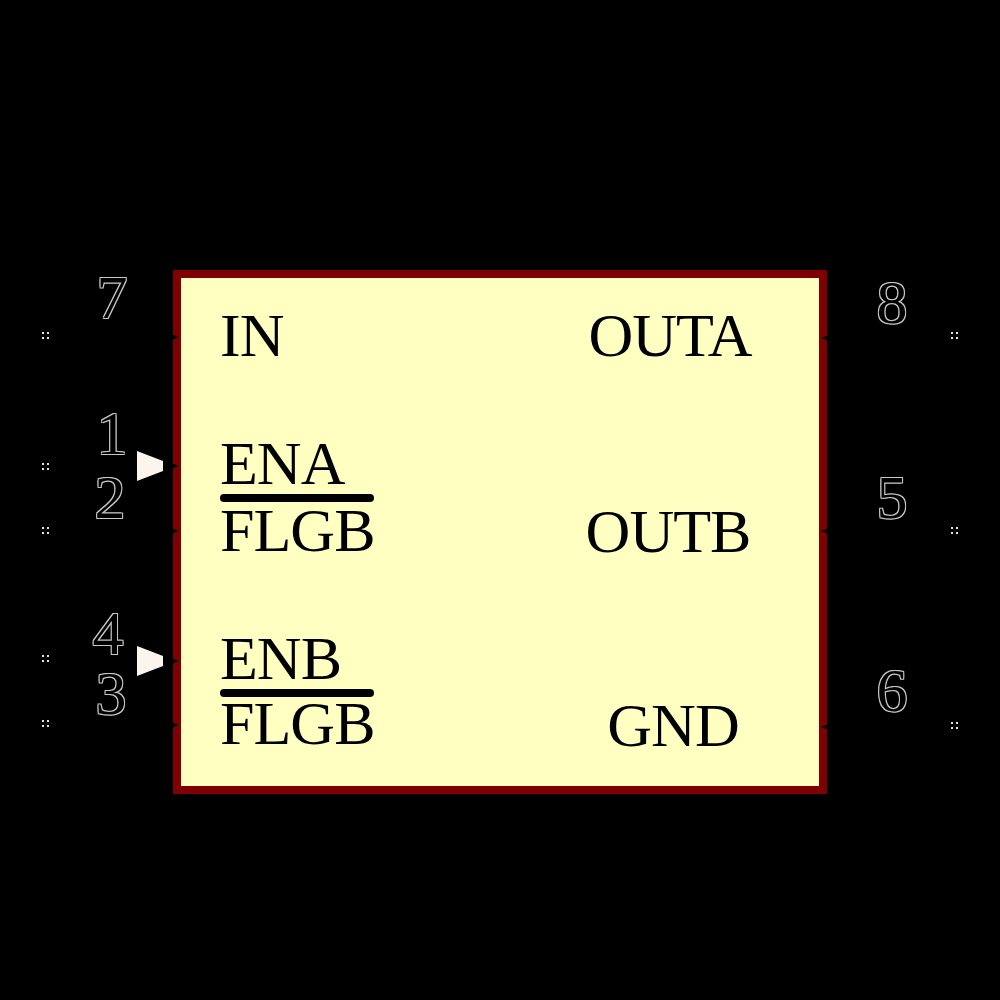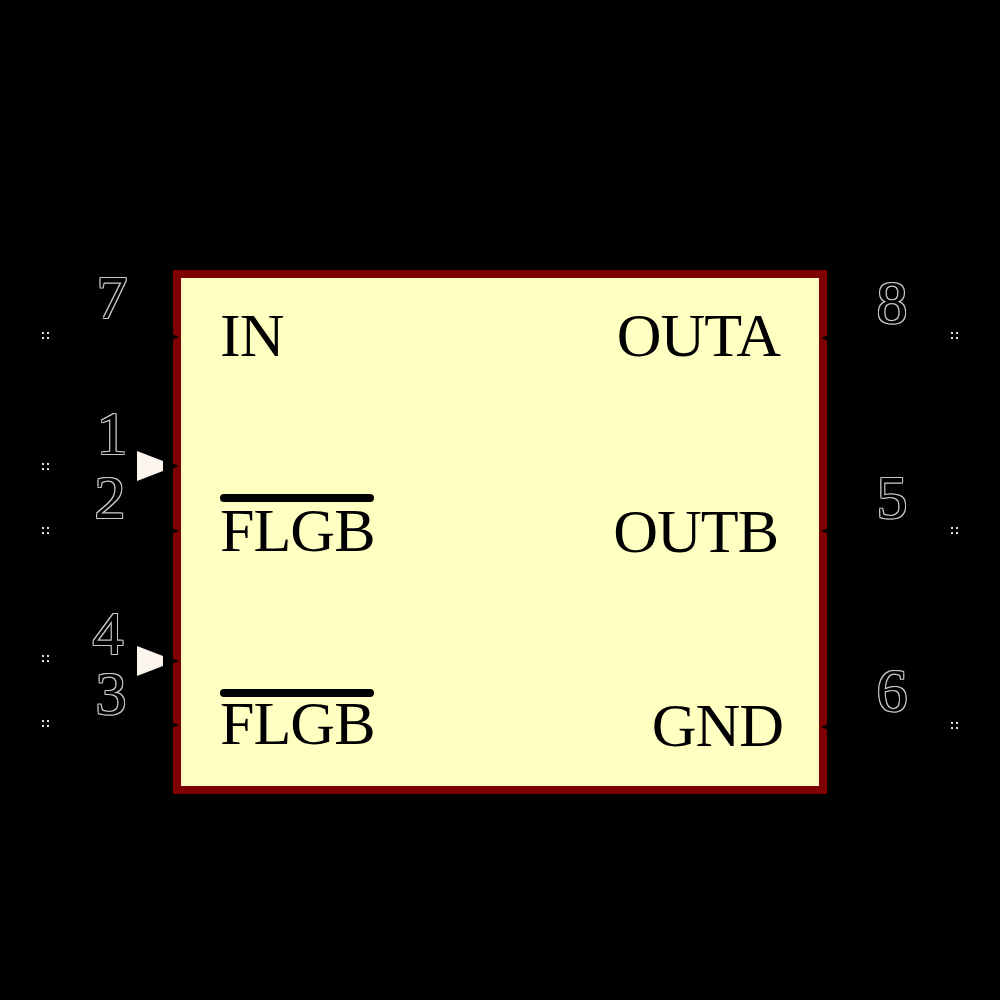--- a/index.html
+++ b/index.html
@@ -8,21 +8,21 @@
     overflow:hidden;font-family:"Liberation Serif", serif;
   }
   .body-box{
     position:absolute;left:173px;top:270px;width:638px;height:508px;
     background:#FFFFC2;border:8px solid #7F0000;box-sizing:content-box;
   }
   .lbl{
     position:absolute;color:#000;font-size:62px;line-height:62px;
     letter-spacing:-1px;white-space:nowrap;text-align:center;
   }
-  .lbl.ralign{width:220px;text-align:right;}
+  .lbl.ralign{width:220px;}
   .num{
     position:absolute;width:56px;text-align:center;color:#000;
     font-size:62px;line-height:62px;
     text-shadow:-1px -1px 0 #c9c9c9, 1px -1px 0 #c9c9c9,
                 -1px 1px 0 #c9c9c9, 1px 1px 0 #c9c9c9;
   }
   .obar{
     position:absolute;left:220px;width:154px;height:8px;background:#000;
     border-radius:4px;
   }
@@ -39,22 +39,24 @@
   }
 </style>
 </head>
 <body>
 
 <div class="canvas">
 
   <div class="body-box"></div>
 
   <div class="lbl" style="left:220px;top:304px">IN</div>
+  <div class="lbl" style="left:220px;top:432px">ENA</div>
   <div class="obar" style="top:494px"></div>
   <div class="lbl" style="left:220px;top:499px">FLGB</div>
+  <div class="lbl" style="left:220px;top:627px">ENB</div>
   <div class="obar" style="top:689px"></div>
   <div class="lbl" style="left:220px;top:692px">FLGB</div>
 
   <div class="lbl ralign" style="left:560px;top:304px">OUTA</div>
   <div class="lbl ralign" style="left:563px;top:694px">GND</div>
   <div class="lbl ralign" style="left:558px;top:500px">OUTB</div>
 
   <div class="num" style="left:84px;top:266px">7</div>
   <div class="num" style="left:84px;top:402px">1</div>
   <div class="num" style="left:82px;top:466px">2</div>

